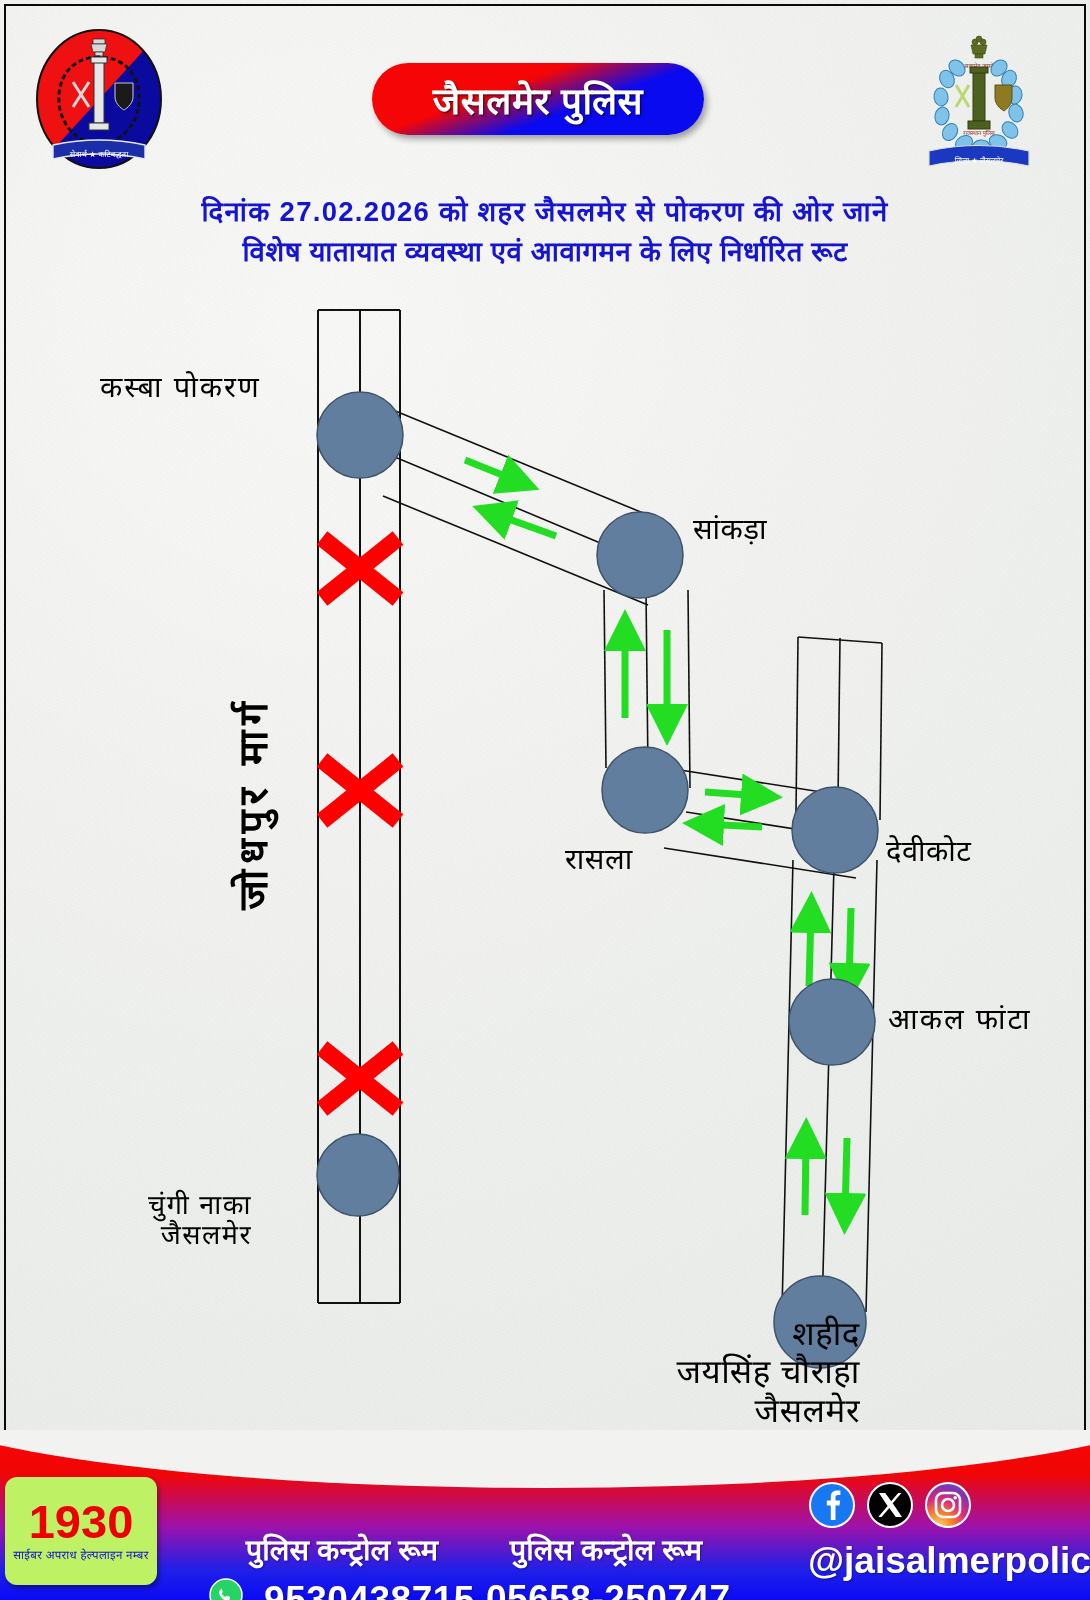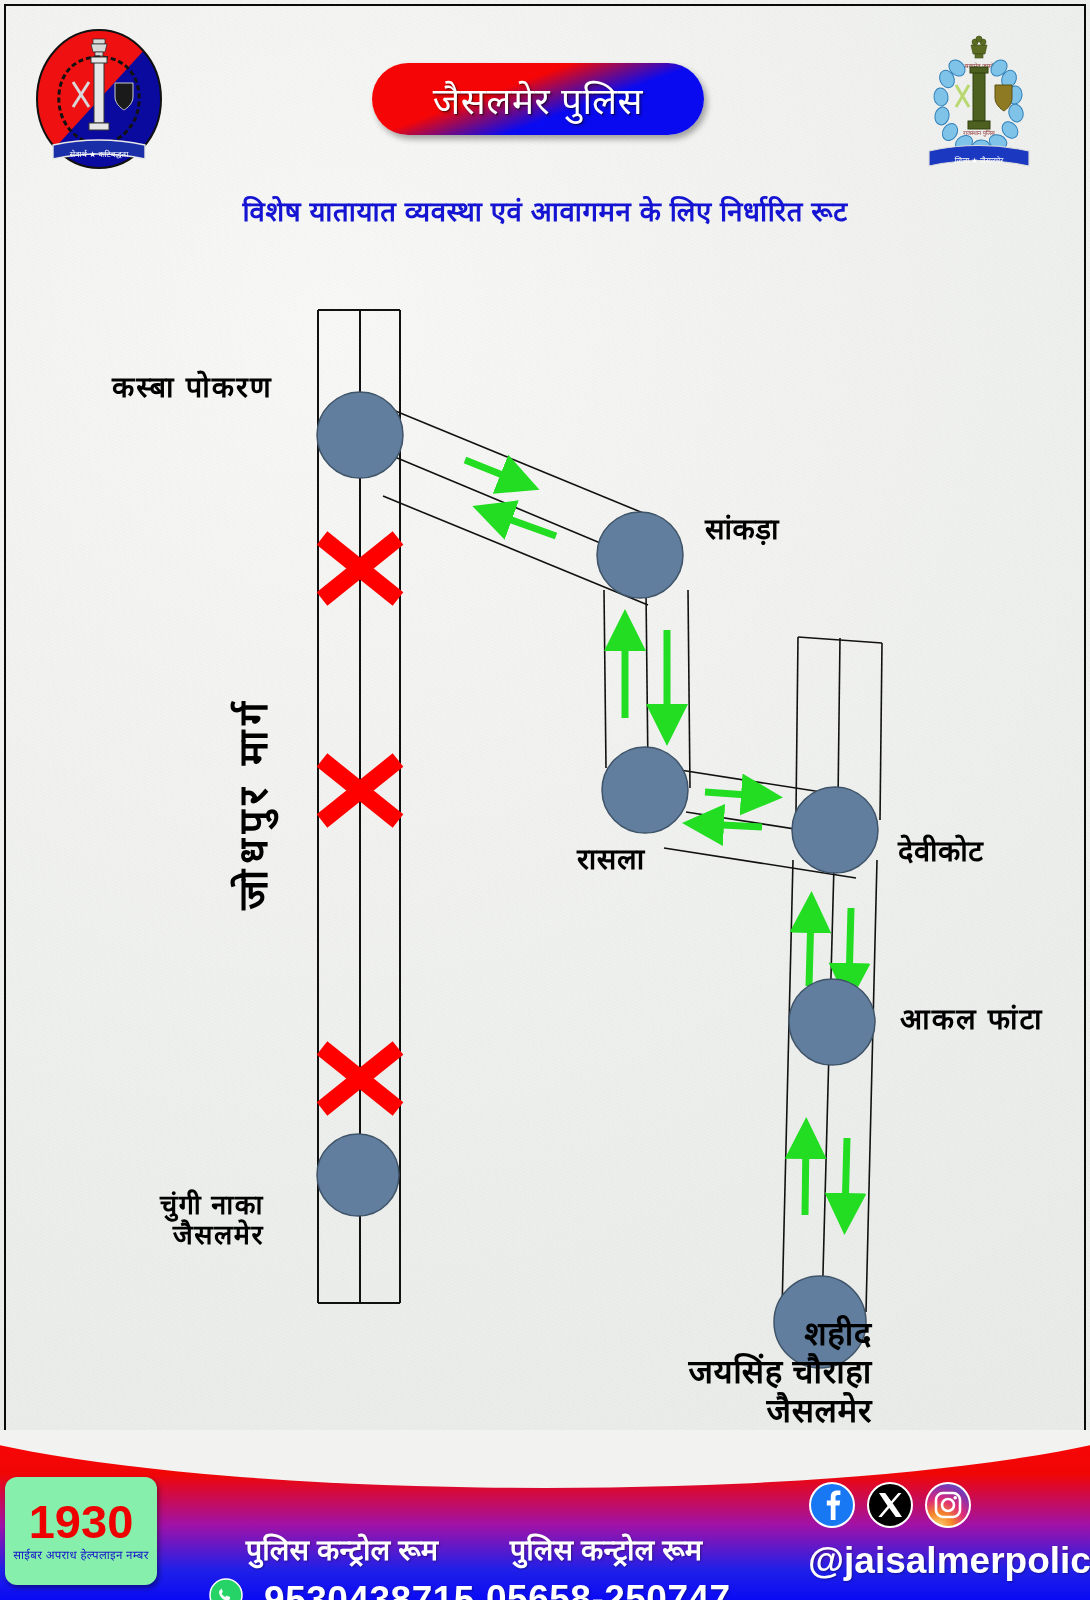--- a/index.html
+++ b/index.html
@@ -30,21 +30,21 @@
   #emblem-right{position:absolute;left:913px;top:27px;width:132px;height:145px;}
 
   #title-banner{
     position:absolute;left:372px;top:63px;width:332px;height:72px;
     border-radius:36px;
     background:linear-gradient(160deg,#f50505 0%,#f50505 38%,#7a0a7a 50%,#0a0af0 62%,#0a0af0 100%);
     box-shadow:3px 4px 6px rgba(0,0,0,0.35);
     display:flex;align-items:center;justify-content:center;
   }
   #title-banner-text{
-    color:#fff;font-size:37px;font-weight:normal;
+    color:#fff;font-size:37px;font-weight:bold;
     font-family:"Liberation Sans", sans-serif;
     letter-spacing:0.5px;
     text-shadow:1px 1px 0 rgba(0,0,0,0.45), 2px 2px 3px rgba(0,0,0,0.3);
     white-space:nowrap;
   }
 
   
   #notice{
     position:absolute;left:40px;top:192px;width:1010px;
     text-align:center;color:#1414d2;
@@ -54,24 +54,23 @@
   #notice .ln{display:block;white-space:nowrap;}
   #notice .ln1{letter-spacing:1.3px;}
   #notice .ln2{letter-spacing:1.1px;}
   #notice .ln3{letter-spacing:0.6px;}
 
   
   #map-area{position:absolute;left:0;top:300px;width:1090px;height:1130px;}
   #map-svg{position:absolute;left:0;top:0;}
 
   .map-label{
-    position:absolute;color:#000;font-weight:bold;
+    position:absolute;color:#000;font-weight:normal;
     font-family:"Liberation Sans", sans-serif;
     white-space:nowrap;
-    margin-left:12px;
   }
   #lbl-pokaran{left:100px;top:66px;font-size:29px;letter-spacing:2px;}
   #lbl-sankda{left:693px;top:208px;font-size:29px;letter-spacing:0.5px;}
   #lbl-rasla{left:565px;top:538px;font-size:29px;letter-spacing:0.5px;}
   #lbl-devikot{left:886px;top:530px;font-size:29px;letter-spacing:0.5px;}
   #lbl-akal{left:888px;top:698px;font-size:29px;letter-spacing:2px;}
   #lbl-chungi{left:148px;top:890px;font-size:27px;line-height:1.12;text-align:right;letter-spacing:1.5px;}
   #lbl-shahid{left:640px;top:1015px;font-size:33px;line-height:1.16;text-align:right;letter-spacing:0.6px;width:220px;}
   #jodhpur-wrap{
     position:absolute;left:218px;top:218px;width:70px;height:570px;
@@ -90,21 +89,21 @@
     background:linear-gradient(180deg,#fb0505 0%,#f00606 26%,#a012a8 56%,#2020e8 82%,#0a0af5 100%);
     overflow:hidden;
   }
   #footer-arc{
     position:absolute;left:-120px;top:-142px;width:1330px;height:200px;
     background:#f2f2f0;
     border-radius:0 0 50% 50%;
   }
   #badge-1930{
     position:absolute;left:5px;top:1477px;width:152px;height:108px;
-    background:#86efac;border-radius:12px;
+    background:#bef264;border-radius:12px;
     box-shadow:2px 3px 5px rgba(0,0,0,0.4);
     display:flex;flex-direction:column;align-items:center;justify-content:center;
   }
   #badge-num{color:#ee0000;font-size:47px;font-weight:bold;line-height:0.95;font-family:"Liberation Sans", sans-serif;}
   #badge-sub{color:#1414c8;font-size:11.5px;font-weight:normal;letter-spacing:0.3px;white-space:nowrap;margin-top:3px;}
 
   .ctrl-block{position:absolute;color:#fff;text-align:center;}
   .ctrl-title{font-size:29px;font-weight:bold;white-space:nowrap;text-shadow:1px 1px 2px rgba(0,0,0,0.35);margin-top:37px;}
   .ctrl-num{font-size:37px;font-weight:bold;white-space:nowrap;margin-top:10px;text-shadow:1px 1px 2px rgba(0,0,0,0.35);letter-spacing:0.5px;}
   #ctrl1{left:222px;top:1492px;width:240px;}
@@ -209,20 +208,21 @@
       </g>
       <path d="M82,58 h17 v13 c0,8 -8,13 -8,13 c0,0 -9,-5 -9,-13 z" fill="#8d7a22" stroke="#5c4f12" stroke-width="1"></path>
       <text x="66" y="108" text-anchor="middle" fill="#8a2a2a" font-size="5.5" font-family="Liberation Sans, sans-serif">राजस्थान पुलिस</text>
       <path d="M16,124 q50,-11 100,0 l0,15 q-50,-11 -100,0 z" fill="#1a38c0" stroke="#dddddd" stroke-width="1.2"></path>
       <text x="66" y="136" text-anchor="middle" fill="#ffffff" font-size="7.5" font-family="Liberation Sans, sans-serif">जिला ★ जैसलमेर</text>
     </svg>
   </div>
 </div>
 
 <div id="notice">
+  <span class="ln ln1">दिनांक 27.02.2026 को शहर जैसलमेर से पोकरण की ओर जाने</span>
   <span class="ln ln3">विशेष यातायात व्यवस्था एवं आवागमन के लिए निर्धारित रूट</span>
 </div>
 
 <div id="map-area">
 
   <svg id="map-svg" width="1090" height="1130" viewBox="0 0 1090 1130">
 
     <g stroke="#111" stroke-width="2" fill="none">
       <line x1="318" y1="10" x2="318" y2="1003"></line>
       <line x1="360" y1="10" x2="360" y2="1003"></line>

